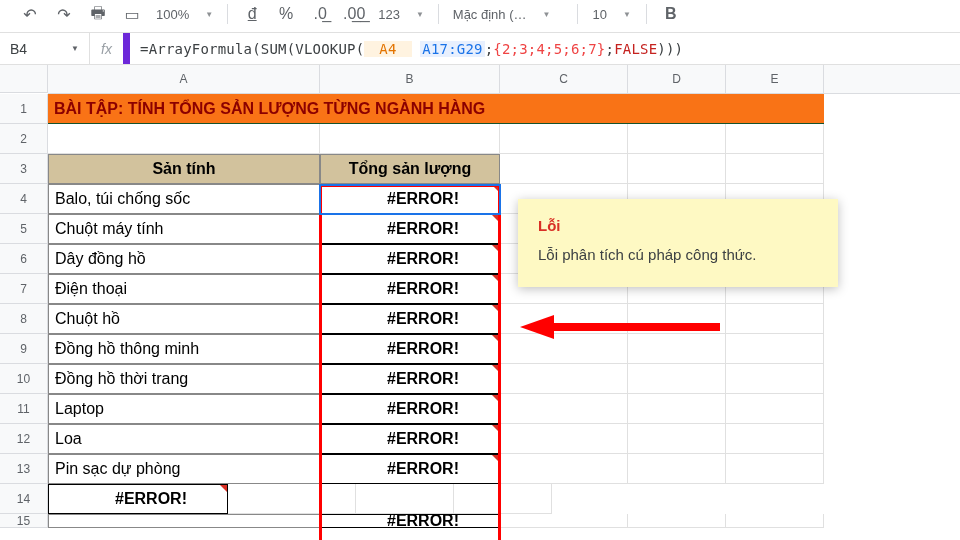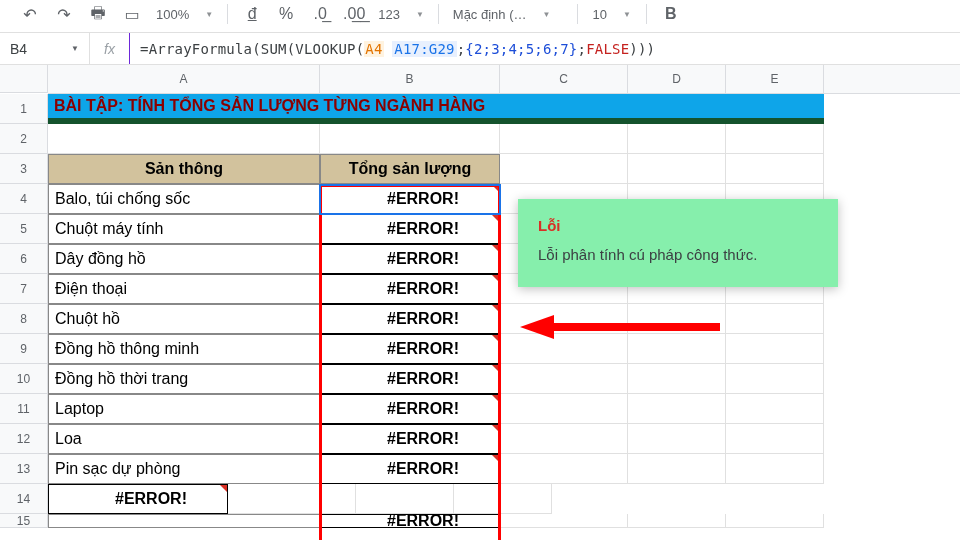--- a/index.html
+++ b/index.html
@@ -7,53 +7,53 @@
 
 .toolbar { display: flex; align-items: center; gap: 14px; padding: 4px 20px 8px; color: #5f6368; border-bottom: 1px solid #e0e0e0; }
 .toolbar .icon { width: 20px; height: 20px; display: flex; align-items: center; justify-content: center; font-size: 16px; }
 .toolbar .sep { width: 1px; height: 20px; background: #dadce0; }
 .toolbar .zoom { font-size: 13px; display: flex; align-items: center; gap: 16px; }
 .toolbar .dropdown-caret { font-size: 8px; opacity: .7; }
 
 .formula-bar { display: flex; align-items: center; border-bottom: 1px solid #e0e0e0; height: 32px; }
 .name-box { width: 90px; padding: 0 10px; border-right: 1px solid #e0e0e0; color: #3c4043; font-size: 14px; display: flex; align-items: center; justify-content: space-between; height: 100%; }
 .name-box .caret { font-size: 8px; color: #5f6368; }
-.fx { width: 40px; text-align: center; font-style: italic; color: #9aa0a6; border-right: 1px solid #6d28d9; height: 100%; display: flex; align-items: center; justify-content: center; }
+.fx { width: 40px; text-align: center; font-style: italic; color: #9aa0a6; border-right: 7px solid #6d28d9; height: 100%; display: flex; align-items: center; justify-content: center; }
 .formula-input { flex: 1; padding: 0 10px; font-family: 'Consolas', monospace; font-size: 14px; color: #3c4043; letter-spacing: .2px; }
-.formula-input .tk-ref1 { color: #e37400; background: #fff3e0; padding: 0 1px; }
+.formula-input .tk-ref1 { color: #e37400; background: #fff3e0; padding: 0 15px; }
 .formula-input .tk-ref2 { color: #1a73e8; background: #e8f0fe; padding: 0 2px; }
-.formula-input .tk-arr { color: #1d4ed8; }
+.formula-input .tk-arr { color: #ef4444; }
 .formula-input .tk-false { color: #c5221f; }
 
 .grid-wrap { position: relative; }
 .corner { position: absolute; left: 0; top: 0; width: 48px; height: 28px; background: #f8f9fa; border-right: 1px solid #dadce0; border-bottom: 1px solid #dadce0; }
 .col-headers { display: flex; margin-left: 48px; background: #f8f9fa; border-bottom: 1px solid #dadce0; }
 .col-header { height: 28px; display: flex; align-items: center; justify-content: center; color: #5f6368; font-size: 12px; border-right: 1px solid #dadce0; }
 .col-A { width: 272px; } .col-B { width: 180px; } .col-C { width: 128px; } .col-D { width: 98px; } .col-E { width: 98px; }
 
 .rows { }
 .row { display: flex; height: 30px; }
 .row-header { width: 48px; background: #f8f9fa; border-right: 1px solid #dadce0; border-bottom: 1px solid #dadce0; display: flex; align-items: center; justify-content: center; color: #5f6368; font-size: 12px; }
 .cell { border-right: 1px solid #e0e0e0; border-bottom: 1px solid #e0e0e0; display: flex; align-items: center; padding: 0 6px; overflow: hidden; white-space: nowrap; }
 .cell.A { width: 272px; } .cell.B { width: 180px; } .cell.C { width: 128px; } .cell.D { width: 98px; } .cell.E { width: 98px; }
 
 .title-cell { background: #b8860b; color: #8b0000; font-weight: bold; font-size: 16px; border-bottom: 1px solid #c0c0c0; }
-.title-row .cell { background: #0ea5e9; border-right: none; border-bottom: 6px solid #14532d; text-align: right; }
+.title-row .cell { background: #f97316; border-right: none; border-bottom: 1px solid #14532d; text-align: right; }
 
 .hdr-cell { background: #d2c29d; font-weight: bold; text-align: center; justify-content: center; border: 1px solid #888; font-size: 16px; }
 
 .data-A { border: 1px solid #888; font-size: 16px; }
 .data-B { font-weight: bold; text-align: center; justify-content: center; border: 1px solid #000; font-size: 16px; position: relative; padding-left: 32px; }
 .err-tri { position: absolute; right: 0; top: 0; width: 0; height: 0; border-left: 7px solid transparent; border-top: 7px solid #d93025; }
 
 .highlight-box { position: absolute; left: 319px; top: 119px; width: 182px; height: 362px; border: 3px solid #ff0000; pointer-events: none; }
 
 .sel-cell { position: absolute; left: 319px; top: 119px; width: 182px; height: 31px; border: 2px solid #1a73e8; pointer-events: none; }
 
-.popup { position: absolute; left: 518px; top: 134px; width: 320px; background: #86efac; box-shadow: 0 2px 10px rgba(0,0,0,.25); padding: 18px 20px 22px; }
+.popup { position: absolute; left: 518px; top: 134px; width: 320px; background: #fef9c3; box-shadow: 0 2px 10px rgba(0,0,0,.25); padding: 18px 20px 22px; }
 .popup h4 { color: #d93025; font-size: 15px; font-weight: bold; margin-bottom: 10px; }
 .popup p { color: #3c4043; font-size: 15px; line-height: 1.4; }
 
 .arrow { position: absolute; left: 520px; top: 250px; width: 200px; height: 24px; pointer-events: none; }
 </style>
 </head>
 <body>
 
 <div class="toolbar">
   <span class="icon">↶</span>
@@ -117,21 +117,21 @@
       <div class="row">
         <div class="row-header">2</div>
         <div class="cell A"></div>
         <div class="cell B"></div>
         <div class="cell C"></div>
         <div class="cell D"></div>
         <div class="cell E"></div>
       </div>
       <div class="row">
         <div class="row-header">3</div>
-        <div class="cell A hdr-cell">Sản thông</div>
+        <div class="cell A hdr-cell">Sản tính</div>
         <div class="cell B hdr-cell">Tổng sản lượng</div>
         <div class="cell C"></div>
         <div class="cell D"></div>
         <div class="cell E"></div>
       </div>
       <div class="row">
         <div class="row-header">4</div>
         <div class="cell A data-A">Balo, túi chống sốc</div>
         <div class="cell B data-B">#ERROR!<span class="err-tri"></span></div>
         <div class="cell C"></div>
@@ -225,20 +225,20 @@
         <div class="cell D"></div>
         <div class="cell E"></div>
       </div>
     </div>
 
   <div class="highlight-box"></div>
   <div class="sel-cell"></div>
 
   <div class="popup">
     <h4>Lỗi</h4>
-    <p>Lỗi phân tính cú pháp công thức.</p>
+    <p>Lỗi phân tích cú pháp công thức.</p>
   </div>
 
   <svg class="arrow" viewBox="0 0 200 24">
     <line x1="200" y1="12" x2="30" y2="12" stroke="#ff0000" stroke-width="8"></line>
     <polygon points="0,12 34,0 34,24" fill="#ff0000"></polygon>
   </svg>
 </div>
 
 </body></html>

